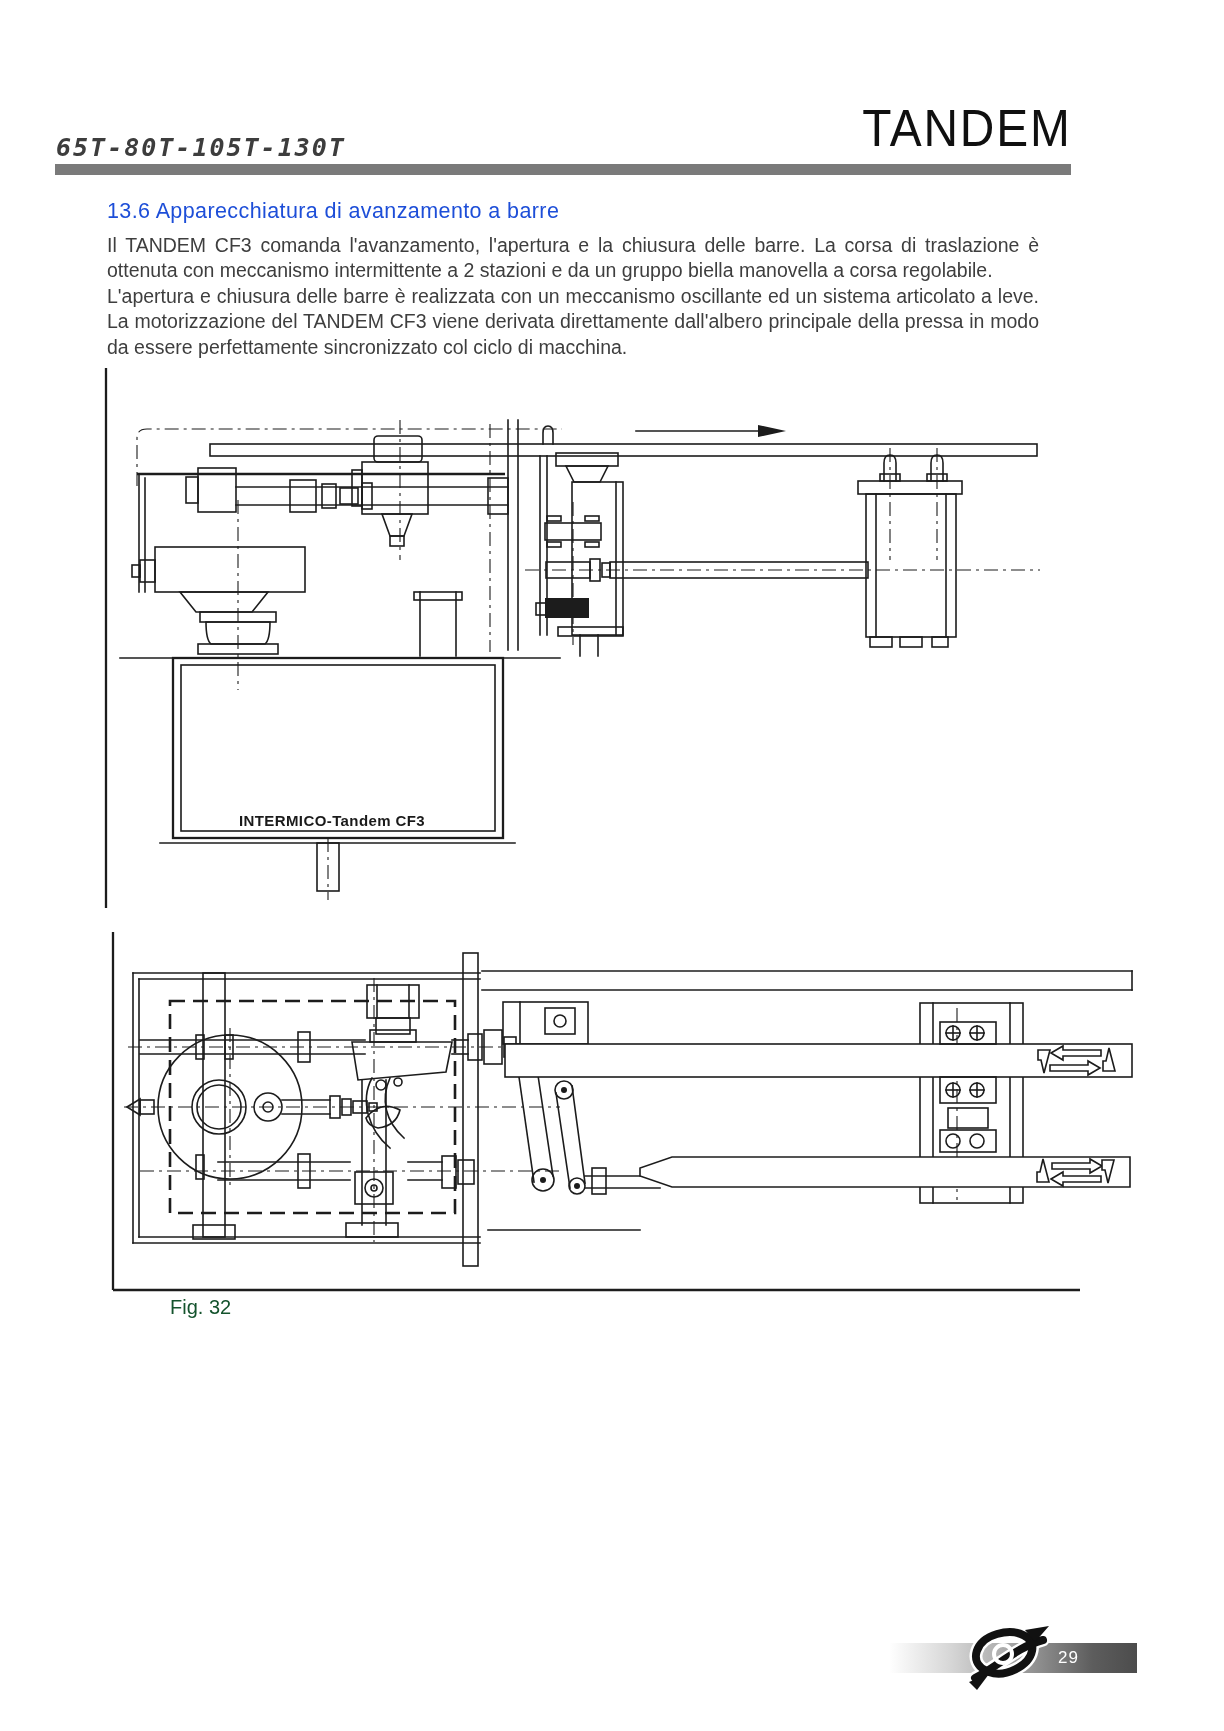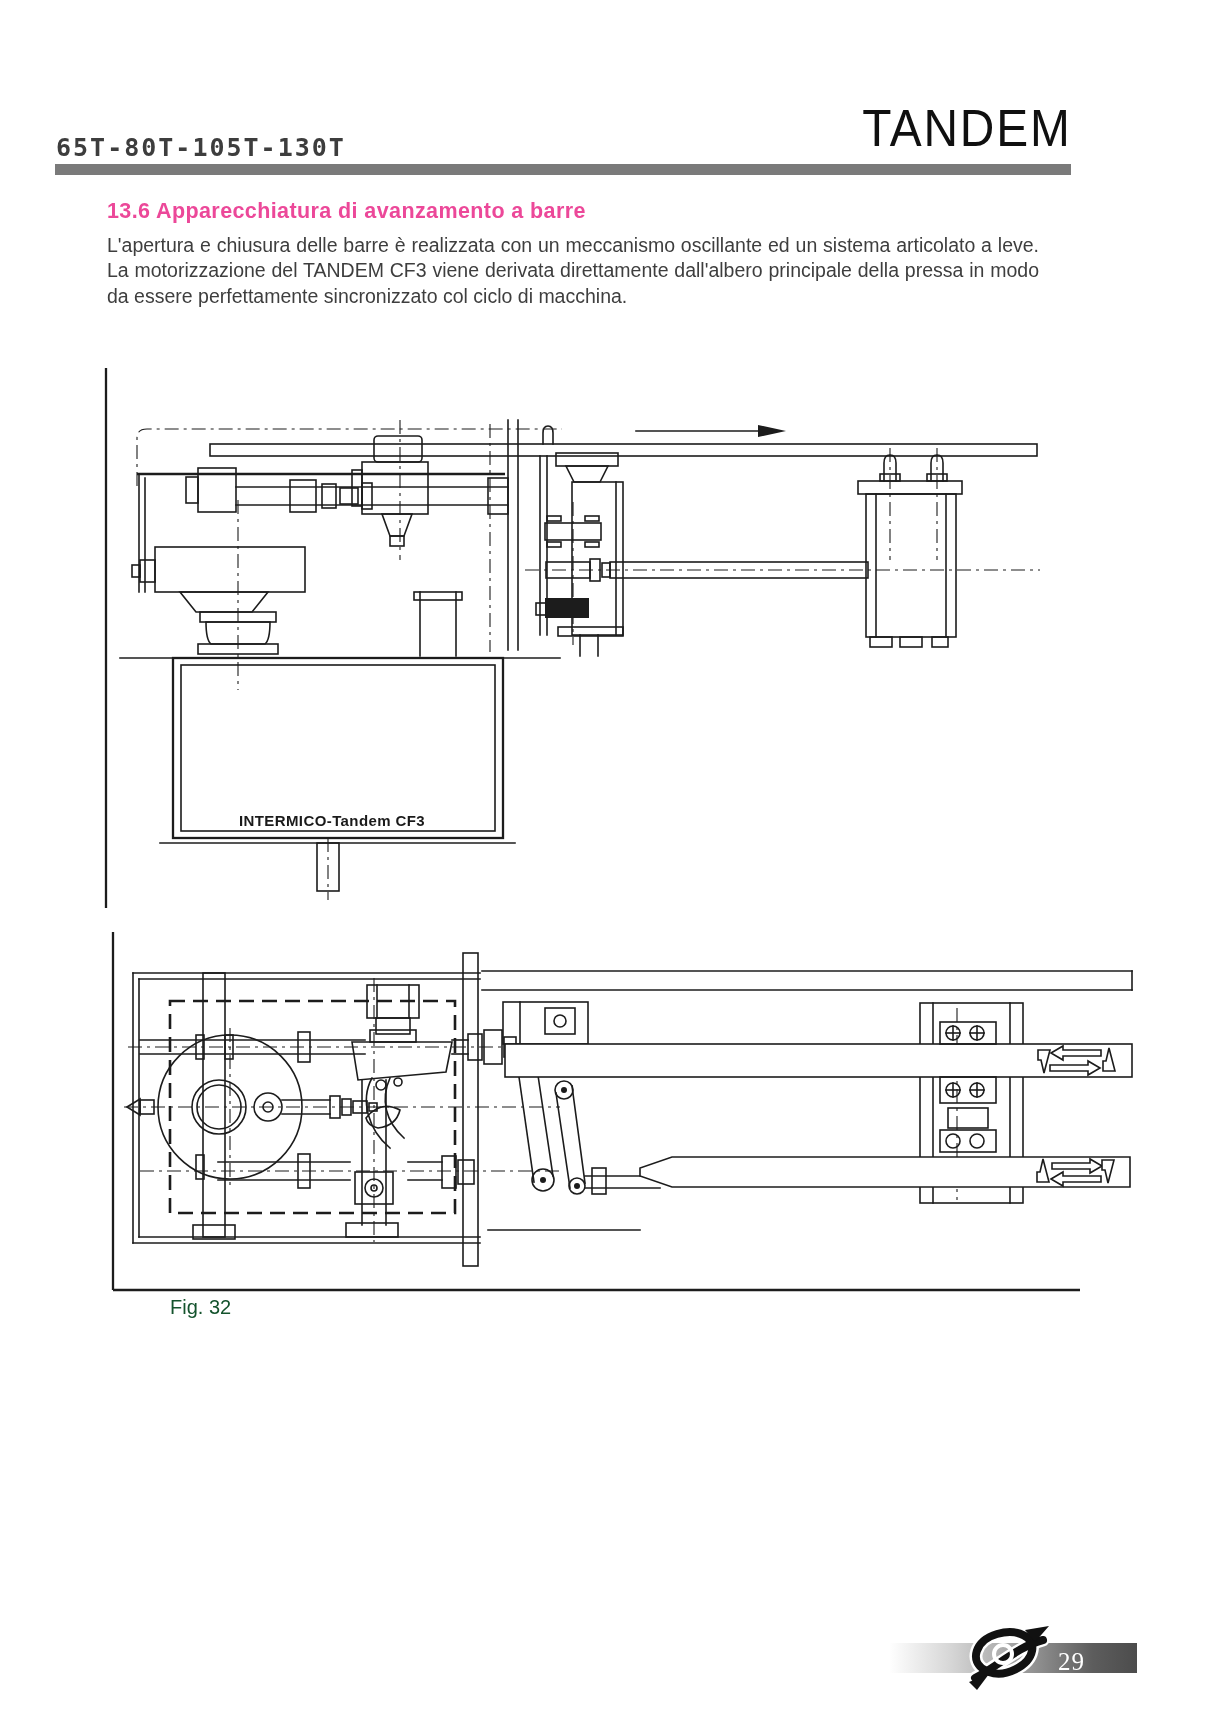--- a/index.html
+++ b/index.html
@@ -1,60 +1,61 @@
 <!DOCTYPE html>
 <html><head>
 <meta charset="utf-8">
 <style>
   html,body{margin:0;padding:0;background:#e8e8e8;}
   .page{position:relative;width:1224px;height:1731px;background:#ffffff;margin:0 auto;
         font-family:"Liberation Sans",sans-serif;overflow:hidden;}
   
   .models{position:absolute;left:56px;top:133px;font-family:"DejaVu Sans Mono",monospace;
-          font-size:25px;font-weight:bold;letter-spacing:2px;color:#3d3d3d;white-space:nowrap;}
+          font-size:25px;font-weight:bold;letter-spacing:2px;color:#3d3d3d;white-space:nowrap;font-style:italic;}
   .brand{position:absolute;right:152px;top:98px;font-size:52px;font-weight:400;
          letter-spacing:2px;color:#101010;transform:scaleX(.92);transform-origin:right;}
   .hrule{position:absolute;left:55px;top:164px;width:1016px;height:11px;background:#7a7a7a;}
   
-  .h36{position:absolute;left:107px;top:199px;font-size:21.5px;font-weight:bold;
-       letter-spacing:.4px;color:#ec4899;}
+  .h36{position:absolute;left:107px;top:199px;font-size:21.5px;font-weight:normal;
+       letter-spacing:.4px;color:#1d4ed8;}
   .copy{position:absolute;left:107px;top:233px;width:932px;font-size:19.5px;line-height:25.4px;
         color:#3e3e3e;text-align:justify;}
   .copy p{margin:0;}
   
   .fig1{position:absolute;left:100px;top:360px;}
   .fig2{position:absolute;left:100px;top:925px;}
   .figcap{position:absolute;left:170px;top:1296px;font-size:20px;color:#14532d;}
   
   .s{stroke:#1c1c1c;stroke-width:1.6;fill:none;stroke-linecap:square;}
   .s2{stroke:#1c1c1c;stroke-width:2.3;fill:none;}
   .cl{stroke:#1c1c1c;stroke-width:1.1;fill:none;stroke-dasharray:14 5 3 5;}
   .dash{stroke:#1c1c1c;stroke-width:2.6;fill:none;stroke-dasharray:15 8;}
   .wf{fill:#ffffff;}
   .bf{fill:#1c1c1c;stroke:none;}
   .mlabel{font-family:"Liberation Sans",sans-serif;font-size:15px;font-weight:bold;
           letter-spacing:.4px;fill:#1a1a1a;}
   
   .pgbar{position:absolute;left:889px;top:1643px;width:248px;height:30px;
          background:linear-gradient(90deg,#ffffff 0%,#d6d6d6 25%,#9a9a9a 55%,#5d5d5d 82%,#4c4c4c 100%);}
-  .pgnum{position:absolute;left:1058px;top:1648px;font-family:Liberation Serif, serif;
-         font-size:25px;color:#ffffff;letter-spacing:1px;}
+  .pgnum{position:absolute;left:1058px;top:1648px;font-family:Liberation Sans, sans-serif;
+         font-size:17px;color:#ffffff;letter-spacing:1px;}
   .knot{position:absolute;left:955px;top:1620px;}
 </style>
 </head>
 <body>
 
 <div class="page">
 
   <div class="models">65T-80T-105T-130T</div>
   <div class="brand">TANDEM</div>
   <div class="hrule"></div>
 
   <div class="h36">13.6 Apparecchiatura di avanzamento a barre</div>
   <div class="copy">
+    <p>Il TANDEM CF3 comanda l'avanzamento, l'apertura e la chiusura delle barre. La corsa di traslazione è ottenuta con meccanismo intermittente a 2 stazioni e da un gruppo biella manovella a corsa regolabile.</p>
     <p>L'apertura e chiusura delle barre è realizzata con un meccanismo oscillante ed un sistema articolato a leve. La motorizzazione del TANDEM CF3 viene derivata direttamente dall'albero principale della pressa in modo da essere perfettamente sincronizzato col ciclo di macchina.</p>
   </div>
 
   <svg class="fig1" width="945" height="555" viewBox="100 360 945 555">
 
     <line class="s2" x1="106" y1="368" x2="106" y2="908"></line>
 
     <path class="cl" d="M137,486 L137,438 Q137,429 147,429 L562,429"></path>
     <line class="cl" x1="490" y1="424" x2="490" y2="652"></line>
     <line class="cl" x1="400" y1="420" x2="400" y2="560"></line>

